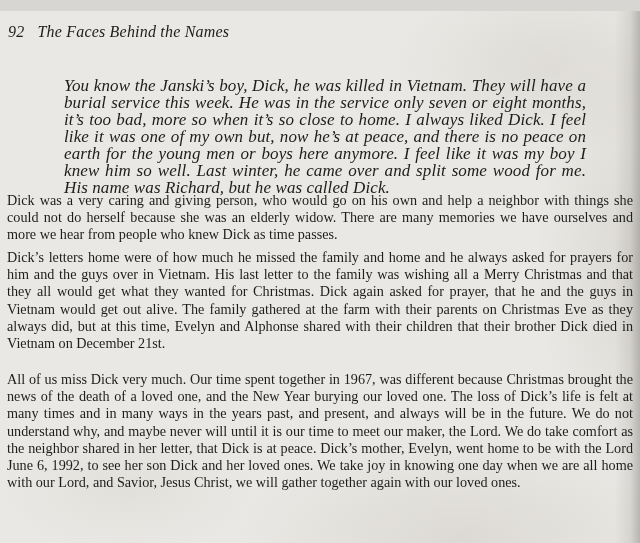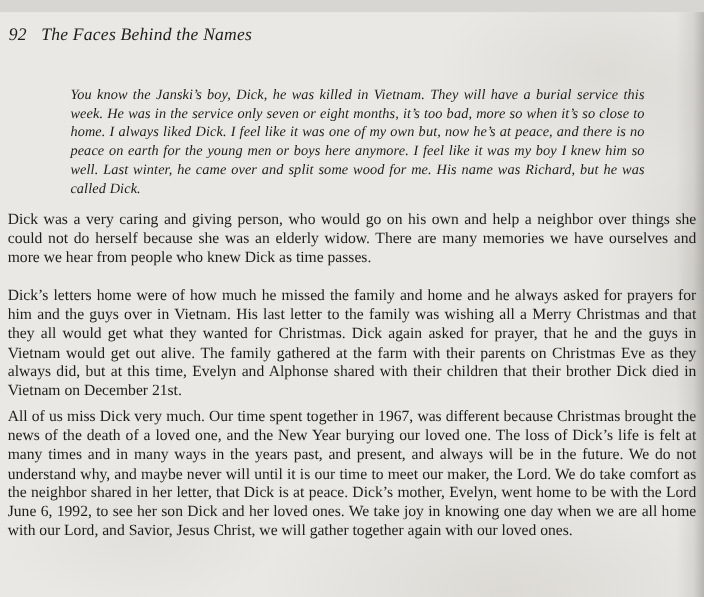--- a/index.html
+++ b/index.html
@@ -35,36 +35,36 @@
   }
   .running-header .page-number {
     margin-right: 13px;
   }
   .block-quote {
     position: absolute;
     left: 64px;
     top: 66px;
     width: 522px;
     font-style: italic;
-    font-size: 13px;
+    font-size: 17px;
     line-height: 17px;
     text-align: justify;
     letter-spacing: 0.1px;
   }
   .body-paragraph {
     position: absolute;
     left: 7px;
     width: 626px;
     margin: 0;
     font-size: 14.2px;
     line-height: 17.2px;
     text-align: justify;
   }
   .para-1 { top: 181px; }
-  .para-2 { top: 250px; }
+  .para-2 { top: 238px; }
   .para-3 { top: 360px; }
   .signature-line {
     position: absolute;
     left: 7px;
     top: 510px;
     font-style: italic;
     font-size: 16px;
     letter-spacing: 0.2px;
     white-space: nowrap;
   }
@@ -73,20 +73,20 @@
 <body>
 
 <div class="scan-page">
 
   <div class="running-header">
     <span class="page-number">92</span><span>The Faces Behind the Names</span>
   </div>
 
   <div class="block-quote">You know the Janski’s boy, Dick, he was killed in Vietnam. They will have a burial service this week. He was in the service only seven or eight months, it’s too bad, more so when it’s so close to home. I always liked Dick. I feel like it was one of my own but, now he’s at peace, and there is no peace on earth for the young men or boys here anymore. I feel like it was my boy I knew him so well. Last winter, he came over and split some wood for me. His name was Richard, but he was called Dick.</div>
 
-  <p class="body-paragraph para-1">Dick was a very caring and giving person, who would go on his own and help a neighbor over things she could not do herself because she was an elderly widow. There are many memories we have ourselves and more we hear from people who knew Dick as time passes.</p>
+  <p class="body-paragraph para-1">Dick was a very caring and giving person, who would go on his own and help a neighbor with things she could not do herself because she was an elderly widow. There are many memories we have ourselves and more we hear from people who knew Dick as time passes.</p>
 
   <p class="body-paragraph para-2">Dick’s letters home were of how much he missed the family and home and he always asked for prayers for him and the guys over in Vietnam. His last letter to the family was wishing all a Merry Christmas and that they all would get what they wanted for Christmas. Dick again asked for prayer, that he and the guys in Vietnam would get out alive. The family gathered at the farm with their parents on Christmas Eve as they always did, but at this time, Evelyn and Alphonse shared with their children that their brother Dick died in Vietnam on December 21st.</p>
 
   <p class="body-paragraph para-3">All of us miss Dick very much. Our time spent together in 1967, was different because Christmas brought the news of the death of a loved one, and the New Year burying our loved one. The loss of Dick’s life is felt at many times and in many ways in the years past, and present, and always will be in the future. We do not understand why, and maybe never will until it is our time to meet our maker, the Lord. We do take comfort as the neighbor shared in her letter, that Dick is at peace. Dick’s mother, Evelyn, went home to be with the Lord June 6, 1992, to see her son Dick and her loved ones. We take joy in knowing one day when we are all home with our Lord, and Savior, Jesus Christ, we will gather together again with our loved ones.</p>
 
 
 </div>
 
 </body></html>

